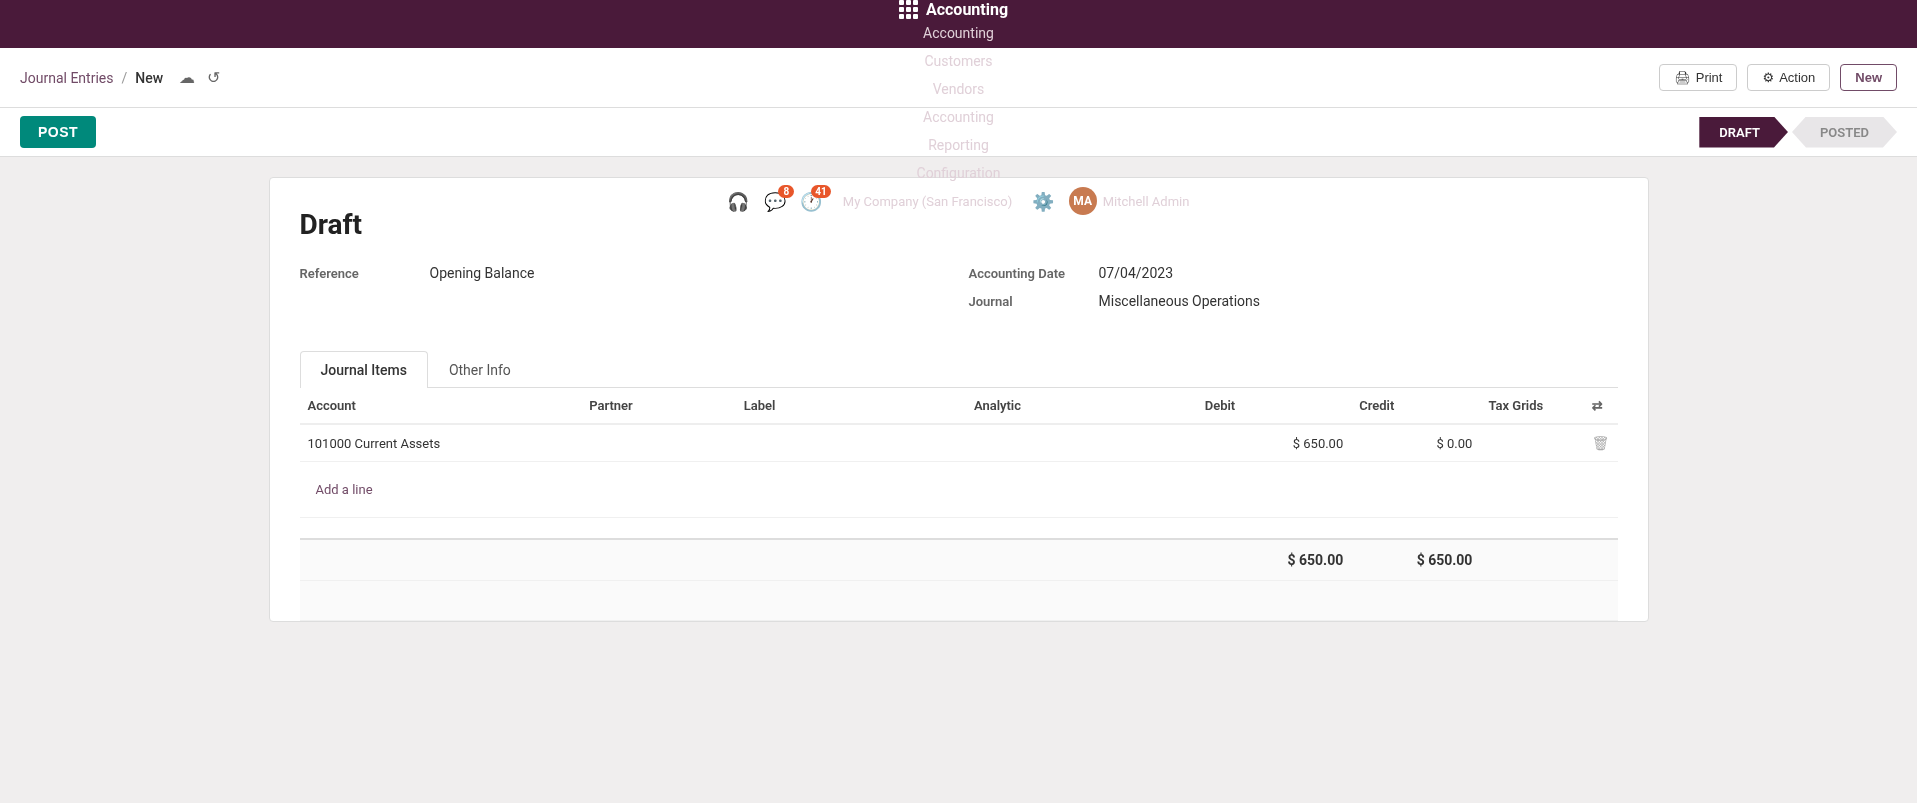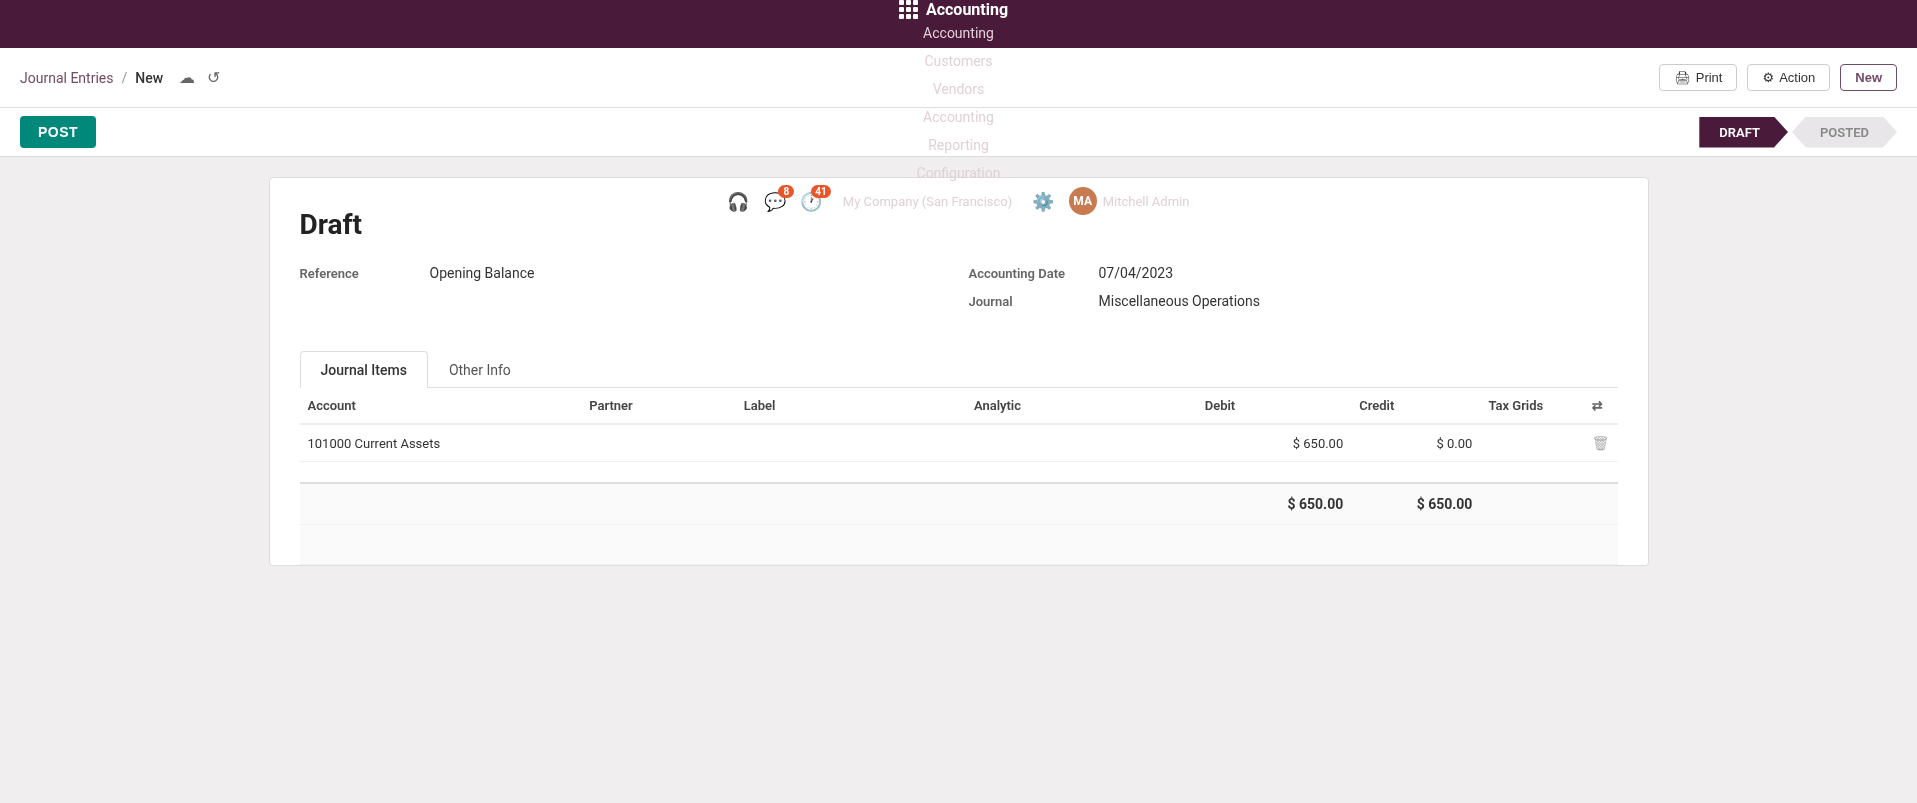--- a/index.html
+++ b/index.html
@@ -455,20 +455,25 @@
           <td class="col-analytic"></td>
           <td class="col-debit">$ 650.00</td>
           <td class="col-credit">$ 0.00</td>
           <td class="col-taxgrids"></td>
           <td class="col-actions">
             <span class="delete-icon">🗑</span>
           </td>
         </tr>
 
 
+        <tr>
+          <td colspan="8">
+            <span class="add-line-link">Add a line</span>
+          </td>
+        </tr>
 
         <tr class="separator-row">
           <td colspan="8"></td>
         </tr>
 
         <tr class="totals-row">
           <td colspan="4"></td>
           <td class="col-debit">$ 650.00</td>
           <td class="col-credit">$ 650.00</td>
           <td colspan="2"></td>

